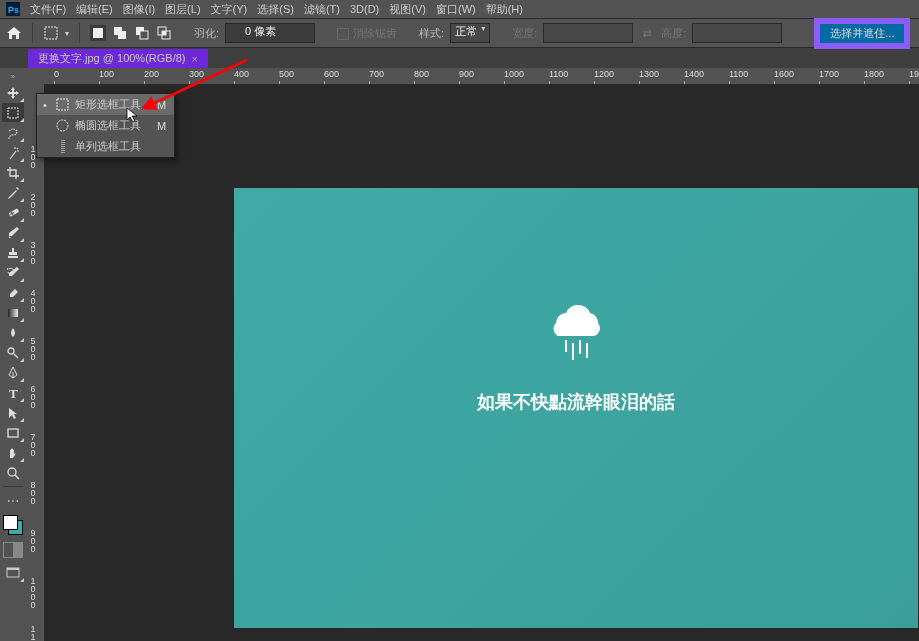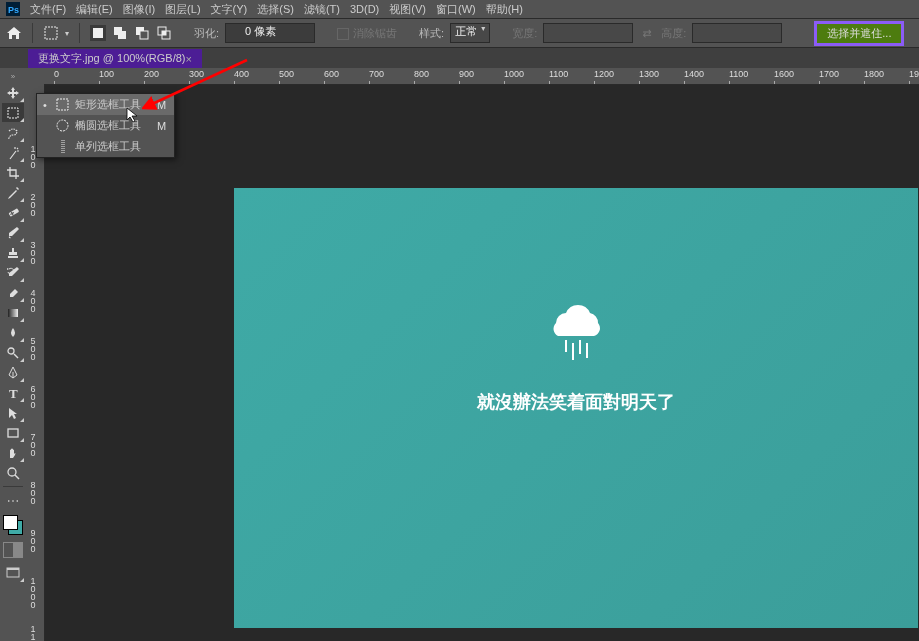--- a/index.html
+++ b/index.html
@@ -5,21 +5,21 @@
   html,body{margin:0;padding:0;background:#535353;font-family:"Microsoft YaHei",sans-serif;color:#ccc;font-size:11px;overflow:hidden;width:919px;height:641px}
   .menubar{background:#535353;height:18px;display:flex;align-items:center;padding-left:6px;gap:10px;font-size:11px;border-bottom:1px solid #2a2a2a}
   .menubar span{cursor:default}
   .optbar{background:#535353;height:28px;display:flex;align-items:center;padding:0 6px;gap:6px;border-bottom:1px solid #2a2a2a}
   .sep{width:1px;height:20px;background:#3a3a3a;margin:0 4px}
   .tool-icon{width:16px;height:16px;display:inline-flex;align-items:center;justify-content:center;cursor:pointer}
   .label{color:#bbb;font-size:11px}
   .input-sm{background:#3c3c3c;border:1px solid #2a2a2a;color:#eee;height:18px;width:50px;font-size:11px;padding:0 19px}
   .dropdown{background:#484848;border:1px solid #2a2a2a;color:#eee;height:18px;font-size:11px;padding:0 4px;display:inline-flex;align-items:flex-start;gap:4px}
   .tabbar{background:#3f3f3f;height:20px;display:flex;align-items:flex-end;padding-left:28px;border-bottom:1px solid #2a2a2a}
-  .tab{background:#4c1d95;padding:2px 10px;font-size:11px;display:flex;align-items:center;}
+  .tab{background:#6d28d9;padding:2px 10px;font-size:11px;display:flex;align-items:center;gap:6px}
   .close-x{color:#aaa;font-size:11px}
   .work{position:absolute;top:68px;left:26px;right:0;bottom:0;background:#282828}
   .ruler-h{position:absolute;top:0;left:18px;right:0;height:16px;background:#535353;border-bottom:1px solid #2a2a2a;overflow:hidden}
   .ruler-v{position:absolute;top:16px;left:0;width:18px;bottom:0;background:#535353;border-right:1px solid #2a2a2a;overflow:hidden}
   .ruler-corner{position:absolute;top:0;left:0;width:18px;height:16px;background:#535353;border-right:1px solid #2a2a2a;border-bottom:1px solid #2a2a2a}
   .tick{position:absolute;color:#ddd;font-size:9px;top:1px}
   .tick::after{content:"";position:absolute;left:0;top:12px;width:1px;height:3px;background:#aaa}
   .tickv{position:absolute;color:#ddd;font-size:9px;left:2px;writing-mode:vertical-rl;text-orientation:upright;letter-spacing:-2px}
   .toolbar{position:absolute;top:68px;left:0;width:26px;bottom:0;background:#535353;display:flex;flex-direction:column;align-items:center;padding-top:4px;gap:1px;border-right:1px solid #2a2a2a}
   .tbtn{width:22px;height:19px;display:flex;align-items:center;justify-content:center;cursor:pointer;position:relative}
@@ -35,21 +35,21 @@
   .poem{position:absolute;top:200px;left:0;right:0;text-align:center;color:#fff;font-size:18px;font-weight:bold;font-family:"SimSun","STSong",serif;line-height:1.6}
   .arrow{position:absolute;top:55px;left:142px;z-index:40;pointer-events:none}
   .swatch{width:20px;height:20px;position:relative;margin-top:4px}
   .sw-f{position:absolute;top:0;left:0;width:13px;height:13px;background:#fff;border:1px solid #000}
   .sw-b{position:absolute;bottom:0;right:0;width:13px;height:13px;background:#3faaa6;border:1px solid #000}
   .qmask{width:18px;height:14px;border:1px solid #888;background:#888;margin-top:6px;display:flex}
   .qmask div{flex:1}
   .qmask div:first-child{background:#535353}
   .chevron{font-size:8px;color:#ccc}
   .disabled{color:#777}
-  .btn-preset{background:#4d7c0f;border:3px solid #8b5cf6;padding:2px 10px;color:#ddd;font-size:11px}
+  .btn-preset{background:#0369a1;border:6px solid #8b5cf6;padding:2px 10px;color:#ddd;font-size:11px}
   .cursor-img{position:absolute;top:107px;left:126px;z-index:35;pointer-events:none}
 </style>
 </head>
 <body>
 
 <div class="menubar">
   <svg width="14" height="14">
       <rect width="14" height="14" fill="#001e36"></rect>
       <text x="2" y="11" fill="#31a8ff" font-size="9" font-weight="bold">Ps</text>
     </svg>
@@ -325,21 +325,21 @@
     <div class="cloud">
       <svg width="80" height="80" viewBox="0 0 80 80">
         <path d="M20 35 A10 10 0 0 1 30 25 A13 13 0 0 1 54 25 A10 10 0 0 1 62 35 A8 8 0 0 1 58 48 L22 48 A8 8 0 0 1 20 35 Z" fill="#fff"></path>
         <line x1="30" y1="52" x2="30" y2="64" stroke="#fff" stroke-width="2"></line>
         <line x1="37" y1="55" x2="37" y2="72" stroke="#fff" stroke-width="2"></line>
         <line x1="44" y1="52" x2="44" y2="66" stroke="#fff" stroke-width="2"></line>
         <line x1="51" y1="55" x2="51" y2="70" stroke="#fff" stroke-width="2"></line>
       </svg>
     </div>
     <div class="poem">
-      <div>就沒辦法笑着面對明天了</div>
+      <div>如果不快點流幹眼泪的話</div>
     </div>
   </div>
 </div>
 
 <div class="flyout">
   <div class="flyrow sel">
     <span style="width:6px;color:#ddd">•</span>
     <span class="fly-ico">
         <svg width="13" height="13">
           <rect x="1" y="1" width="11" height="11" fill="none" stroke="#eee" stroke-dasharray="2 1"></rect>

